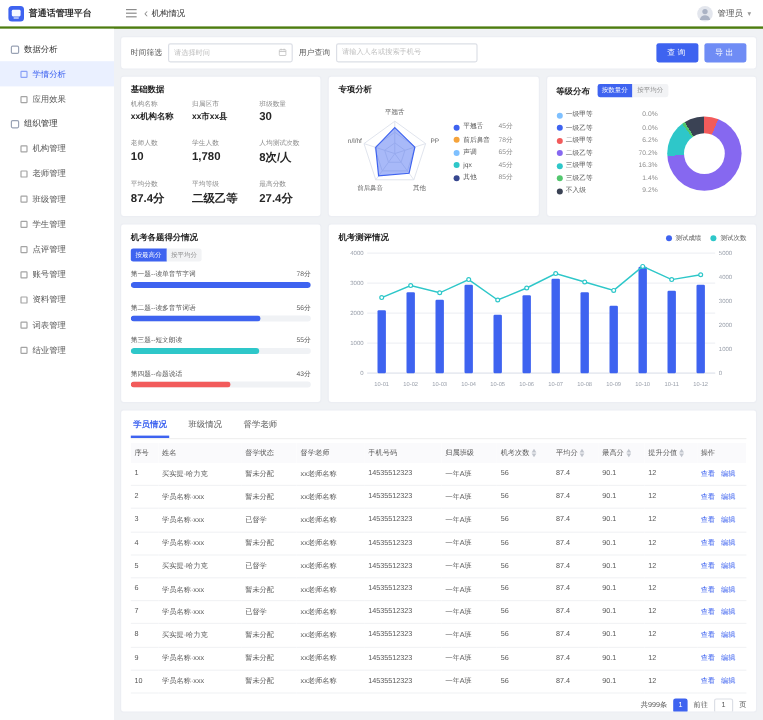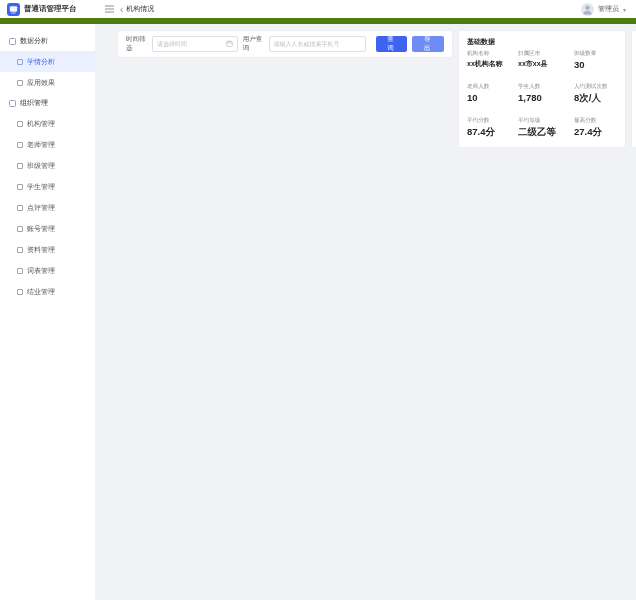--- a/index.html
+++ b/index.html
@@ -1,21 +1,21 @@
 <!DOCTYPE html>
 <html><head>
 <meta charset="utf-8">
 <style>
   *{margin:0;padding:0;box-sizing:border-box}
   html,body{width:636px;height:600px;overflow:hidden}
   body{font-family:"Liberation Sans","DejaVu Sans",sans-serif;background:#F0F2F5;color:#262626;font-size:7px}
   .app{width:636px;height:600px;display:flex;flex-direction:column;background:#F0F2F5}
 
   
-  .topbar{height:24px;flex:0 0 24px;background:#fff;display:flex;align-items:center;border-bottom:6px solid #4d7c0f;padding-right:10px}
+  .topbar{height:24px;flex:0 0 24px;background:#fff;display:flex;align-items:center;border-bottom:2px solid #4d7c0f;padding-right:10px}
   .brand{width:95px;flex:0 0 95px;display:flex;align-items:center;gap:4px;padding-left:7px}
   .logo{width:13px;height:13px;border-radius:3px;background:#3E63F0;display:inline-flex;align-items:center;justify-content:center;flex:0 0 13px}
   .brand-title{font-size:7.5px;font-weight:bold;color:#333;white-space:nowrap}
   .collapse{margin:0 6px 0 10px;display:inline-flex;cursor:pointer}
   .breadcrumb{display:flex;align-items:center;gap:3px;font-size:7px;color:#333}
   .breadcrumb .back{color:#8c8c8c;font-size:10px;line-height:7px;cursor:pointer}
   .spacer{flex:1}
   .user{display:flex;align-items:center;gap:4px;font-size:7px;color:#555;cursor:pointer}
   .avatar{width:13px;height:13px;border-radius:50%;background:#E3E6ED;overflow:hidden;display:inline-flex}
   .caret{font-size:6px;color:#999}
@@ -23,21 +23,21 @@
   .body{flex:1;display:flex;min-height:0}
   
   .sidebar{width:95px;flex:0 0 95px;background:#fff;padding-top:7px;overflow:hidden}
   .side-section{display:flex;align-items:center;gap:4px;padding:5px 4px 5px 9px;font-size:7px;color:#333;cursor:pointer}
   .s-icon{width:7px;height:7px;border:1px solid #9aa3b5;border-radius:1.5px;flex:0 0 7px}
   .side-item{display:flex;align-items:center;gap:4px;padding:5.5px 4px 5.5px 17px;font-size:7px;color:#595959;cursor:pointer}
   .i-icon{width:6px;height:6px;border:1px solid currentColor;opacity:.55;border-radius:1px;flex:0 0 6px}
   .side-item.active{background:#EAF0FF;color:#3E63F0}
 
   
-  .main{flex:1;min-width:0;padding:6px 22px;display:flex;flex-direction:row;gap:5px;overflow:hidden}
+  .main{flex:1;min-width:0;padding:6px 5px;display:flex;flex-direction:column;gap:5px;overflow:hidden}
   .card{background:#fff;border-radius:3px;border:1px solid #ECEEF3}
 
   .filterbar{height:28px;flex:0 0 28px;display:flex;align-items:center;gap:5px;padding:0 8px;font-size:6.5px;color:#595959}
   .f-input{height:16px;border:1px solid #DCDFE6;border-radius:2px;display:flex;align-items:center;padding:0 4px;color:#BFBFBF;font-size:6px;background:#fff;gap:3px}
   .f-input.date{width:104px;justify-content:space-between;cursor:pointer}
   input.f-query{width:118px;height:16px;border:1px solid #DCDFE6;border-radius:2px;padding:0 4px;font-size:6px;color:#595959;outline:none}
   input.f-query::placeholder{color:#BFBFBF}
   .btn{height:16px;padding:0 9px;border-radius:2px;background:#3E63F0;color:#fff;font-size:6.5px;letter-spacing:2px;display:inline-flex;align-items:center;border:none;cursor:pointer}
   .btn.export{background:#6F8CF5}
 

